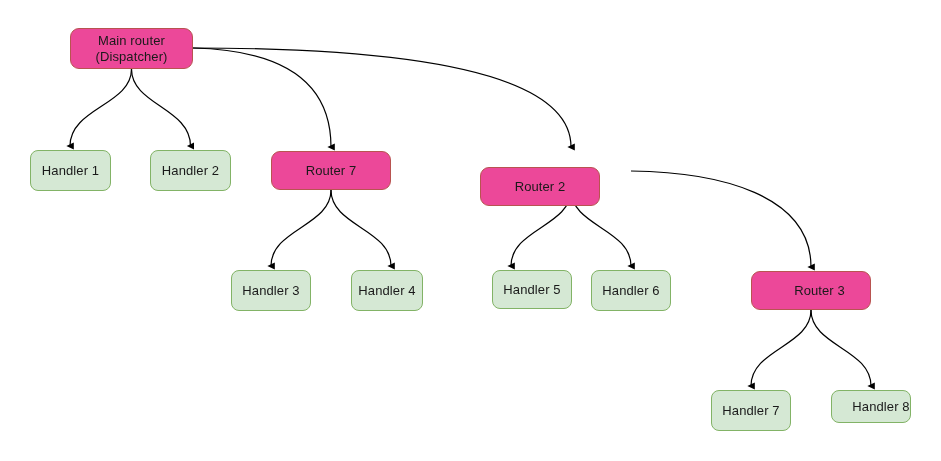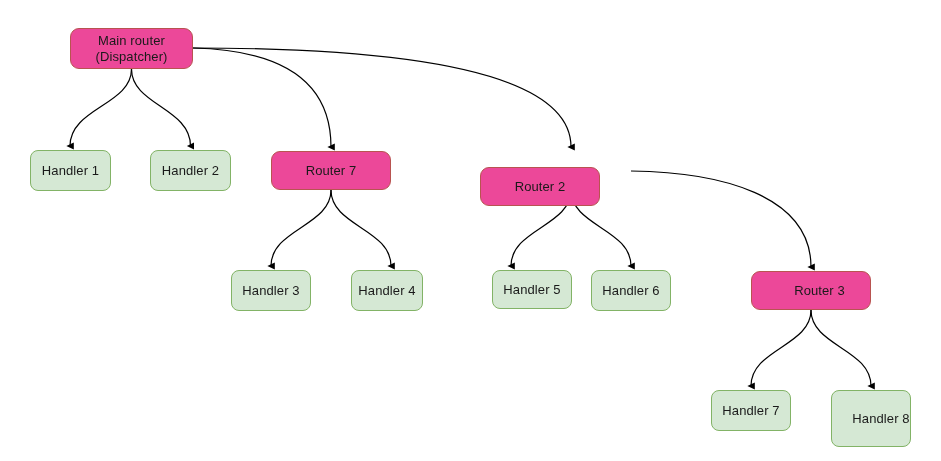--- a/index.html
+++ b/index.html
@@ -86,16 +86,16 @@
       <div class="node node-handler" style="left: 30px; top: 150px; width: 81px; height: 41px;"><span class="node-label">Handler 1</span></div>
       <div class="node node-handler" style="left: 150px; top: 150px; width: 81px; height: 41px;"><span class="node-label">Handler 2</span></div>
       <div class="node node-router" style="left: 271px; top: 151px; width: 120px; height: 39px;"><span class="node-label">Router 7</span></div>
       <div class="node node-router" style="left: 480px; top: 151px; width: 120px; height: 39px; margin-top: 16px;"><span class="node-label">Router 2</span></div>
       <div class="node node-handler" style="left: 231px; top: 270px; width: 80px; height: 41px;"><span class="node-label">Handler 3</span></div>
       <div class="node node-handler" style="left: 351px; top: 270px; width: 72px; height: 41px;"><span class="node-label">Handler 4</span></div>
       <div class="node node-handler" style="left: 471px; top: 270px; width: 80px; height: 39px; margin-left: 21px;"><span class="node-label">Handler 5</span></div>
       <div class="node node-handler" style="left: 591px; top: 270px; width: 80px; height: 41px;"><span class="node-label">Handler 6</span></div>
       <div class="node node-router" style="left: 751px; top: 271px; width: 120px; height: 39px; padding-left: 17px;"><span class="node-label">Router 3</span></div>
       <div class="node node-handler" style="left: 711px; top: 390px; width: 80px; height: 41px;"><span class="node-label">Handler 7</span></div>
-      <div class="node node-handler" style="left: 831px; top: 390px; width: 80px; height: 57px; padding-left: 20px;"><span class="node-label">Handler 8</span></div>
+      <div class="node node-handler" style="left: 831px; top: 390px; width: 80px; height: 33px; padding-left: 20px;"><span class="node-label">Handler 8</span></div>
     </div>
 
 </div>
 
 </body></html>

